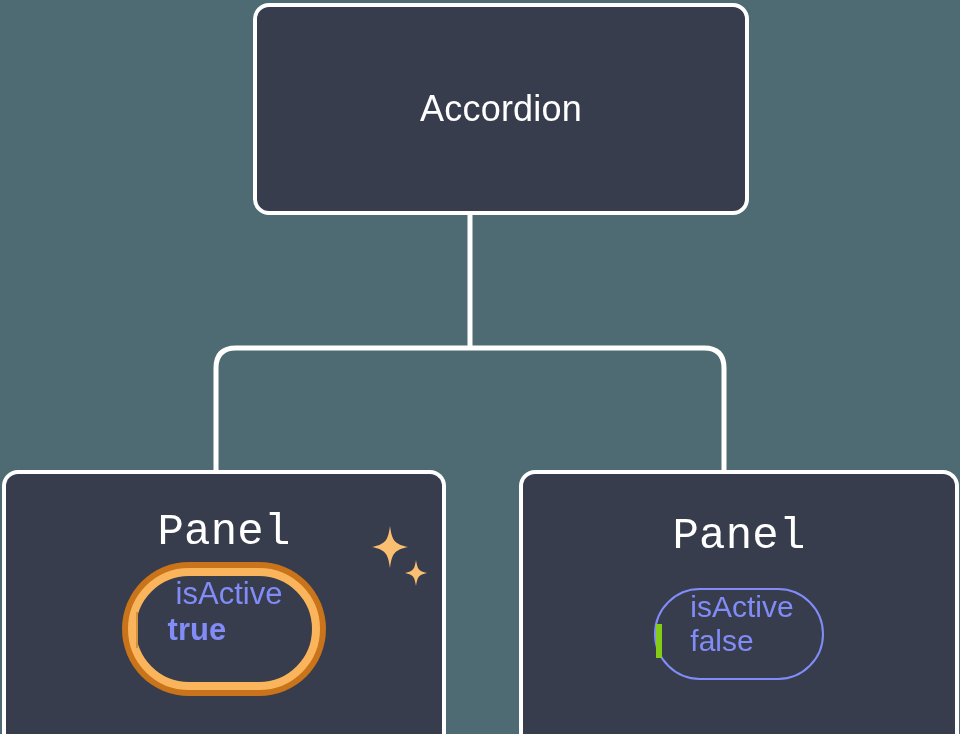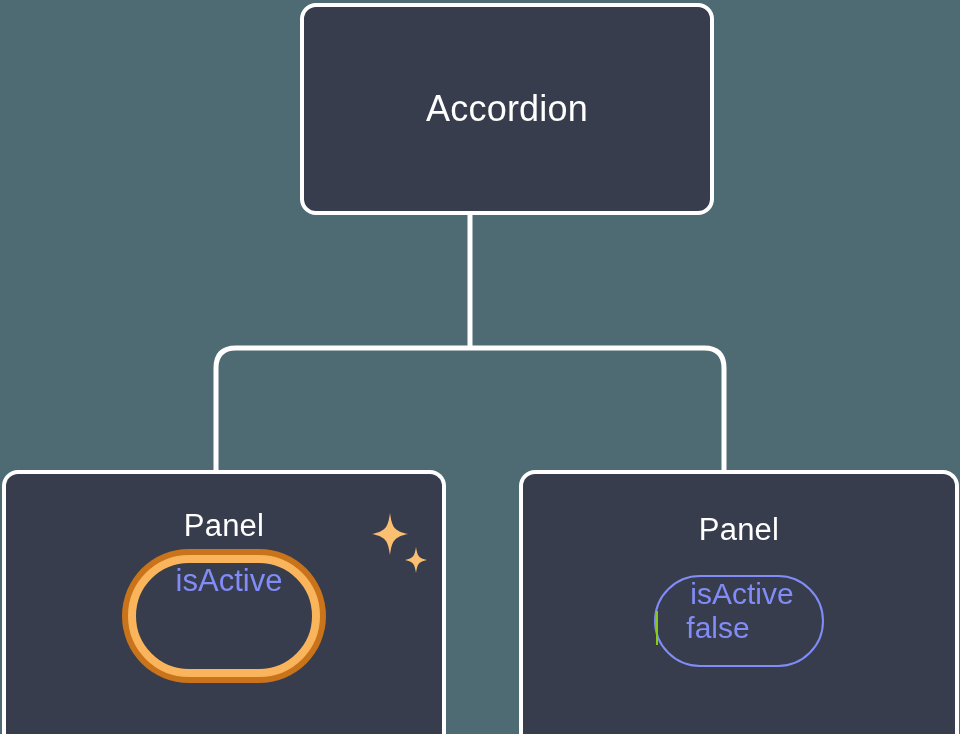--- a/index.html
+++ b/index.html
@@ -35,23 +35,22 @@
     position: absolute;
     box-sizing: border-box;
     background: #373d4c;
     border: 4px solid #ffffff;
     border-radius: 16px;
   }
 
   .node-root {
     left: 253px;
     top: 3px;
-    width: 414px;
+    width: 496px;
     height: 212px;
-    margin-left: 47px;
   }
 
   .node-panel-left {
     left: 2px;
     top: 470px;
     width: 444px;
     height: 264px;
     border-bottom: none;
     border-bottom-left-radius: 0;
     border-bottom-right-radius: 0;
@@ -73,23 +72,24 @@
     letter-spacing: 0.2px;
   }
 
   .node-root .node-title {
     font-size: 36px;
     line-height: 204px;
   }
 
   .node-panel-left .node-title,
   .node-panel-right .node-title {
-    font-size: 31px;
+    font-size: 44px;
     margin-top: 36px;
     line-height: 1;
+    font-family: Liberation Mono, monospace;
   }
   .node-panel-right .node-title {
     margin-top: 40px;
   }
 
   
   .pill-wrap {
     position: relative;
     display: flex;
     justify-content: center;
@@ -113,21 +113,21 @@
   .pill-plain .pill-val {
     color: #818cf8;
     font-size: 30px;
     font-weight: normal;
   }
   .pill-plain .pill-key {
     padding: 0 28px 0 34px;
   }
   .pill-plain .pill-val {
     padding: 0 34px 0 28px;
-    border-left: 2px solid #84cc16;
+    border-left: 6px solid #84cc16;
   }
 
   
   .pill-hl {
     height: 122px;
     margin-top: 14px;
     border: 8px solid #f9b45c;
     box-shadow: 0 0 0 6px #c9731a;
     background: #373d4c;
   }
@@ -174,20 +174,21 @@
   <div class="node node-root">
     <div class="node-title">Accordion</div>
   </div>
 
   <div class="node node-panel-left">
     <div class="node-title">Panel</div>
 
     <div class="pill-wrap">
       <div class="pill pill-hl">
         <span class="pill-key">isActive</span>
+        <span class="pill-val">true</span>
       </div>
 
       <svg class="sparkles" viewBox="0 0 62 72" xmlns="http://www.w3.org/2000/svg">
         <path d="M22 2 C24 16 26 20 40 23 C26 26 24 30 22 44 C20 30 18 26 4 23 C18 20 20 16 22 2 Z" fill="#fbbf72"></path>
         <path d="M48 36 C49.4 45 50.6 47.4 59 49 C50.6 50.6 49.4 53 48 62 C46.6 53 45.4 50.6 37 49 C45.4 47.4 46.6 45 48 36 Z" fill="#fbbf72"></path>
       </svg>
     </div>
   </div>
 
   <div class="node node-panel-right">

